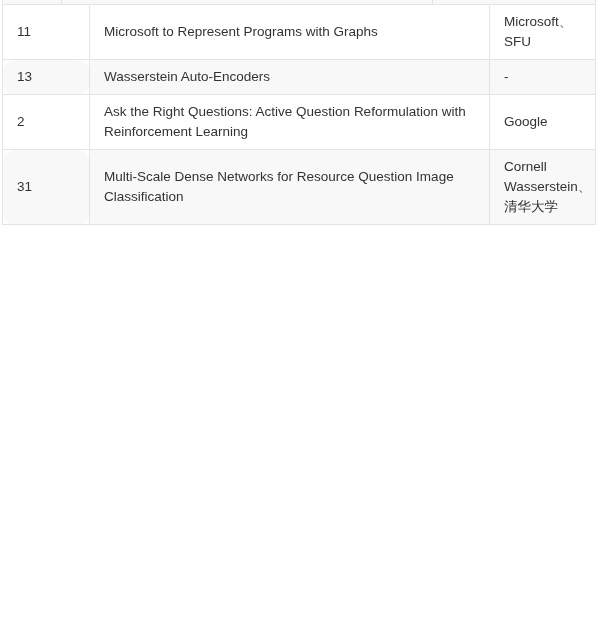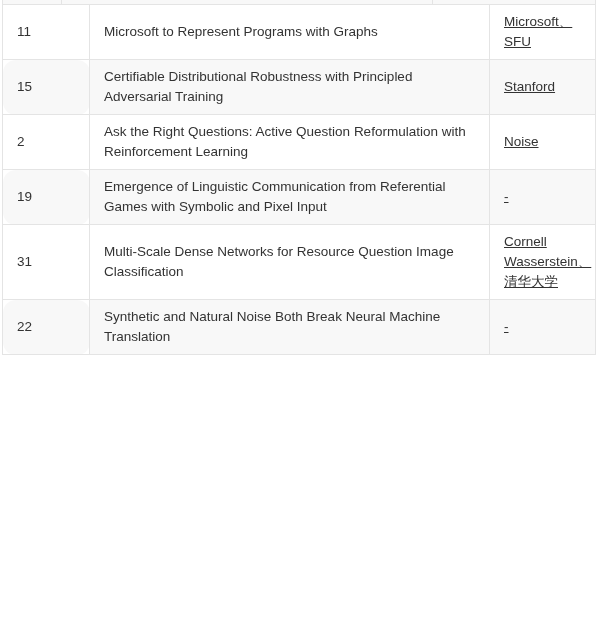--- a/index.html
+++ b/index.html
@@ -11,59 +11,49 @@
     .top-strip .d1 { position: absolute; left: 58px; top: 0; bottom: 0; width: 1px; background: #e4e4e4; }
     .top-strip .d2 { position: absolute; left: 429px; top: 0; bottom: 0; width: 1px; background: #e4e4e4; }
     table { position: absolute; left: 2px; top: 4px; width: 594px; border-collapse: collapse;
             table-layout: fixed; font-size: 13.5px; }
     td { border: 1px solid #e4e4e4; vertical-align: middle; line-height: 20px;
          padding: 7px 14px 7px 14px; }
     tr:nth-child(odd) td { background: #ffffff; }
     tr:nth-child(even) td { background: #f8f8f8; }
     td.num { width: 58px; padding-left: 14px; border-radius: 13px; }
     td.title { width: 371px; }
-    td.org { padding-right: 2px; text-decoration: underline; }
+    td.org { padding-right: 2px; }
     tr.single td { height: 20px; }
     tr.double td { height: 40px; }
   </style>
 </head>
 <body>
 
 <div class="top-strip">
   <div class="d1"></div>
   <div class="d2"></div>
 </div>
 
 <table>
   <tbody>
     <tr class="single">
       <td class="num">11</td>
       <td class="title">Microsoft to Represent Programs with Graphs</td>
       <td class="org">Microsoft、SFU</td>
     </tr>
-    <tr class="double">
-      <td class="num">15</td>
-      <td class="title">Certifiable Distributional Robustness with Principled Adversarial Training</td>
-      <td class="org">Stanford</td>
+    <tr class="single">
+      <td class="num">13</td>
+      <td class="title">Wasserstein Auto-Encoders</td>
+      <td class="org">-</td>
     </tr>
     <tr class="double">
       <td class="num">2</td>
       <td class="title">Ask the Right Questions: Active Question Reformulation with Reinforcement Learning</td>
-      <td class="org">Noise</td>
-    </tr>
-    <tr class="double">
-      <td class="num">19</td>
-      <td class="title">Emergence of Linguistic Communication from Referential Games with Symbolic and Pixel Input</td>
-      <td class="org">-</td>
+      <td class="org">Google</td>
     </tr>
     <tr class="double">
       <td class="num">31</td>
       <td class="title">Multi-Scale Dense Networks for Resource Question Image Classification</td>
       <td class="org">Cornell Wasserstein、清华大学</td>
     </tr>
-    <tr class="double">
-      <td class="num">22</td>
-      <td class="title">Synthetic and Natural Noise Both Break Neural Machine Translation</td>
-      <td class="org">-</td>
-    </tr>
 
   </tbody>
 </table>
 
 </body></html>

